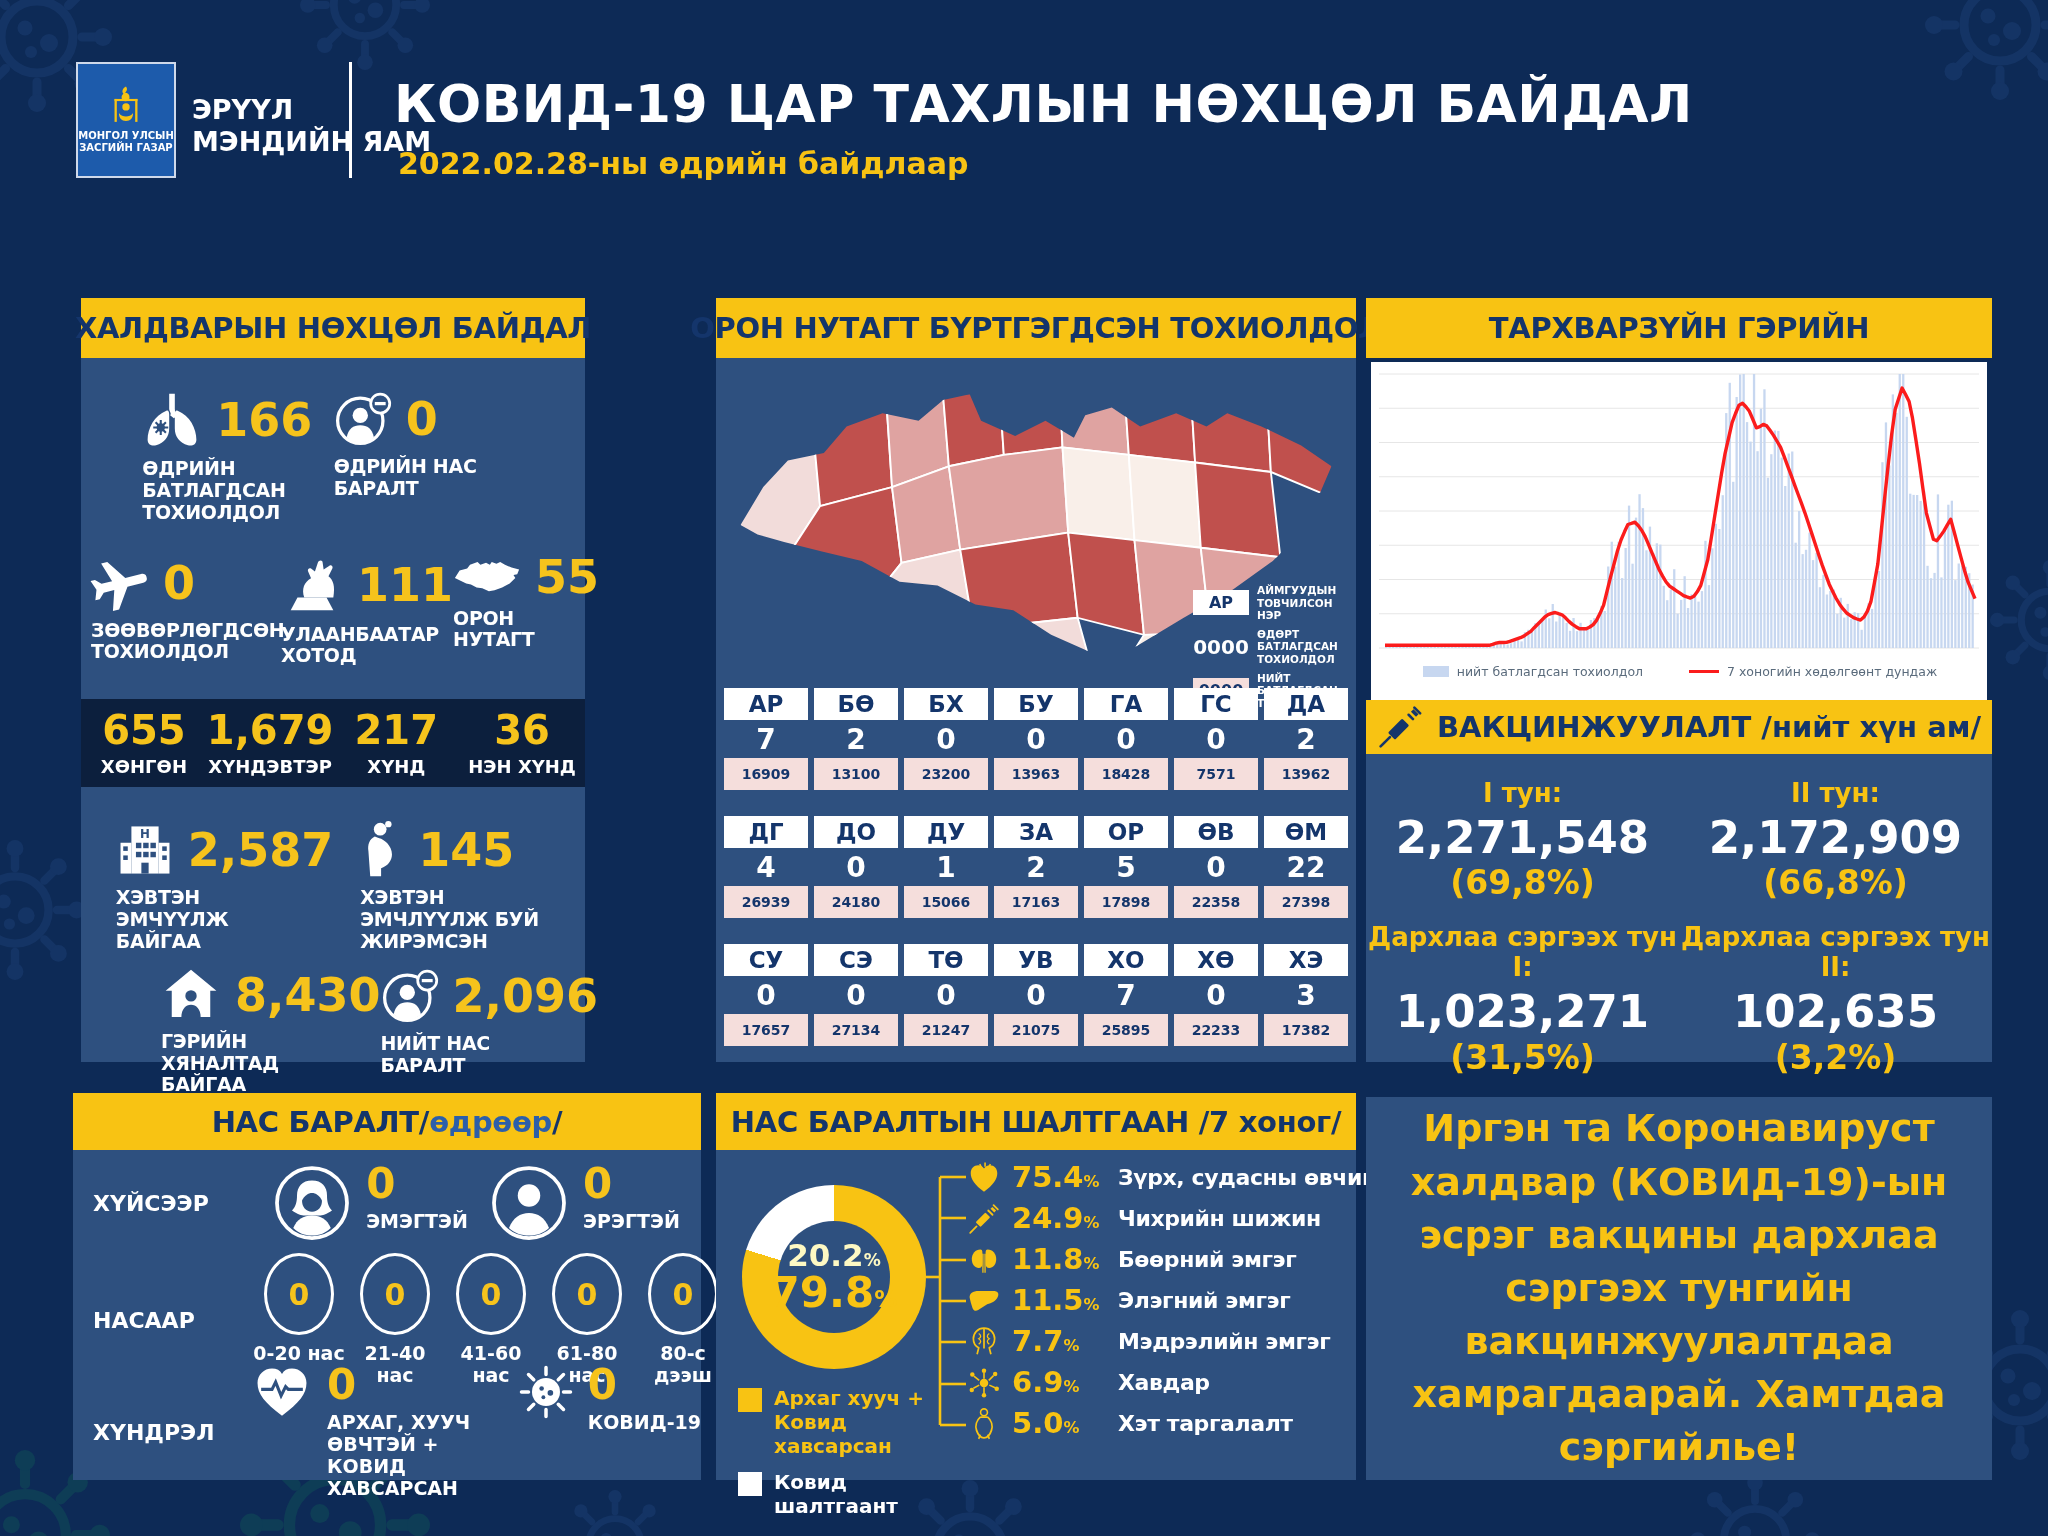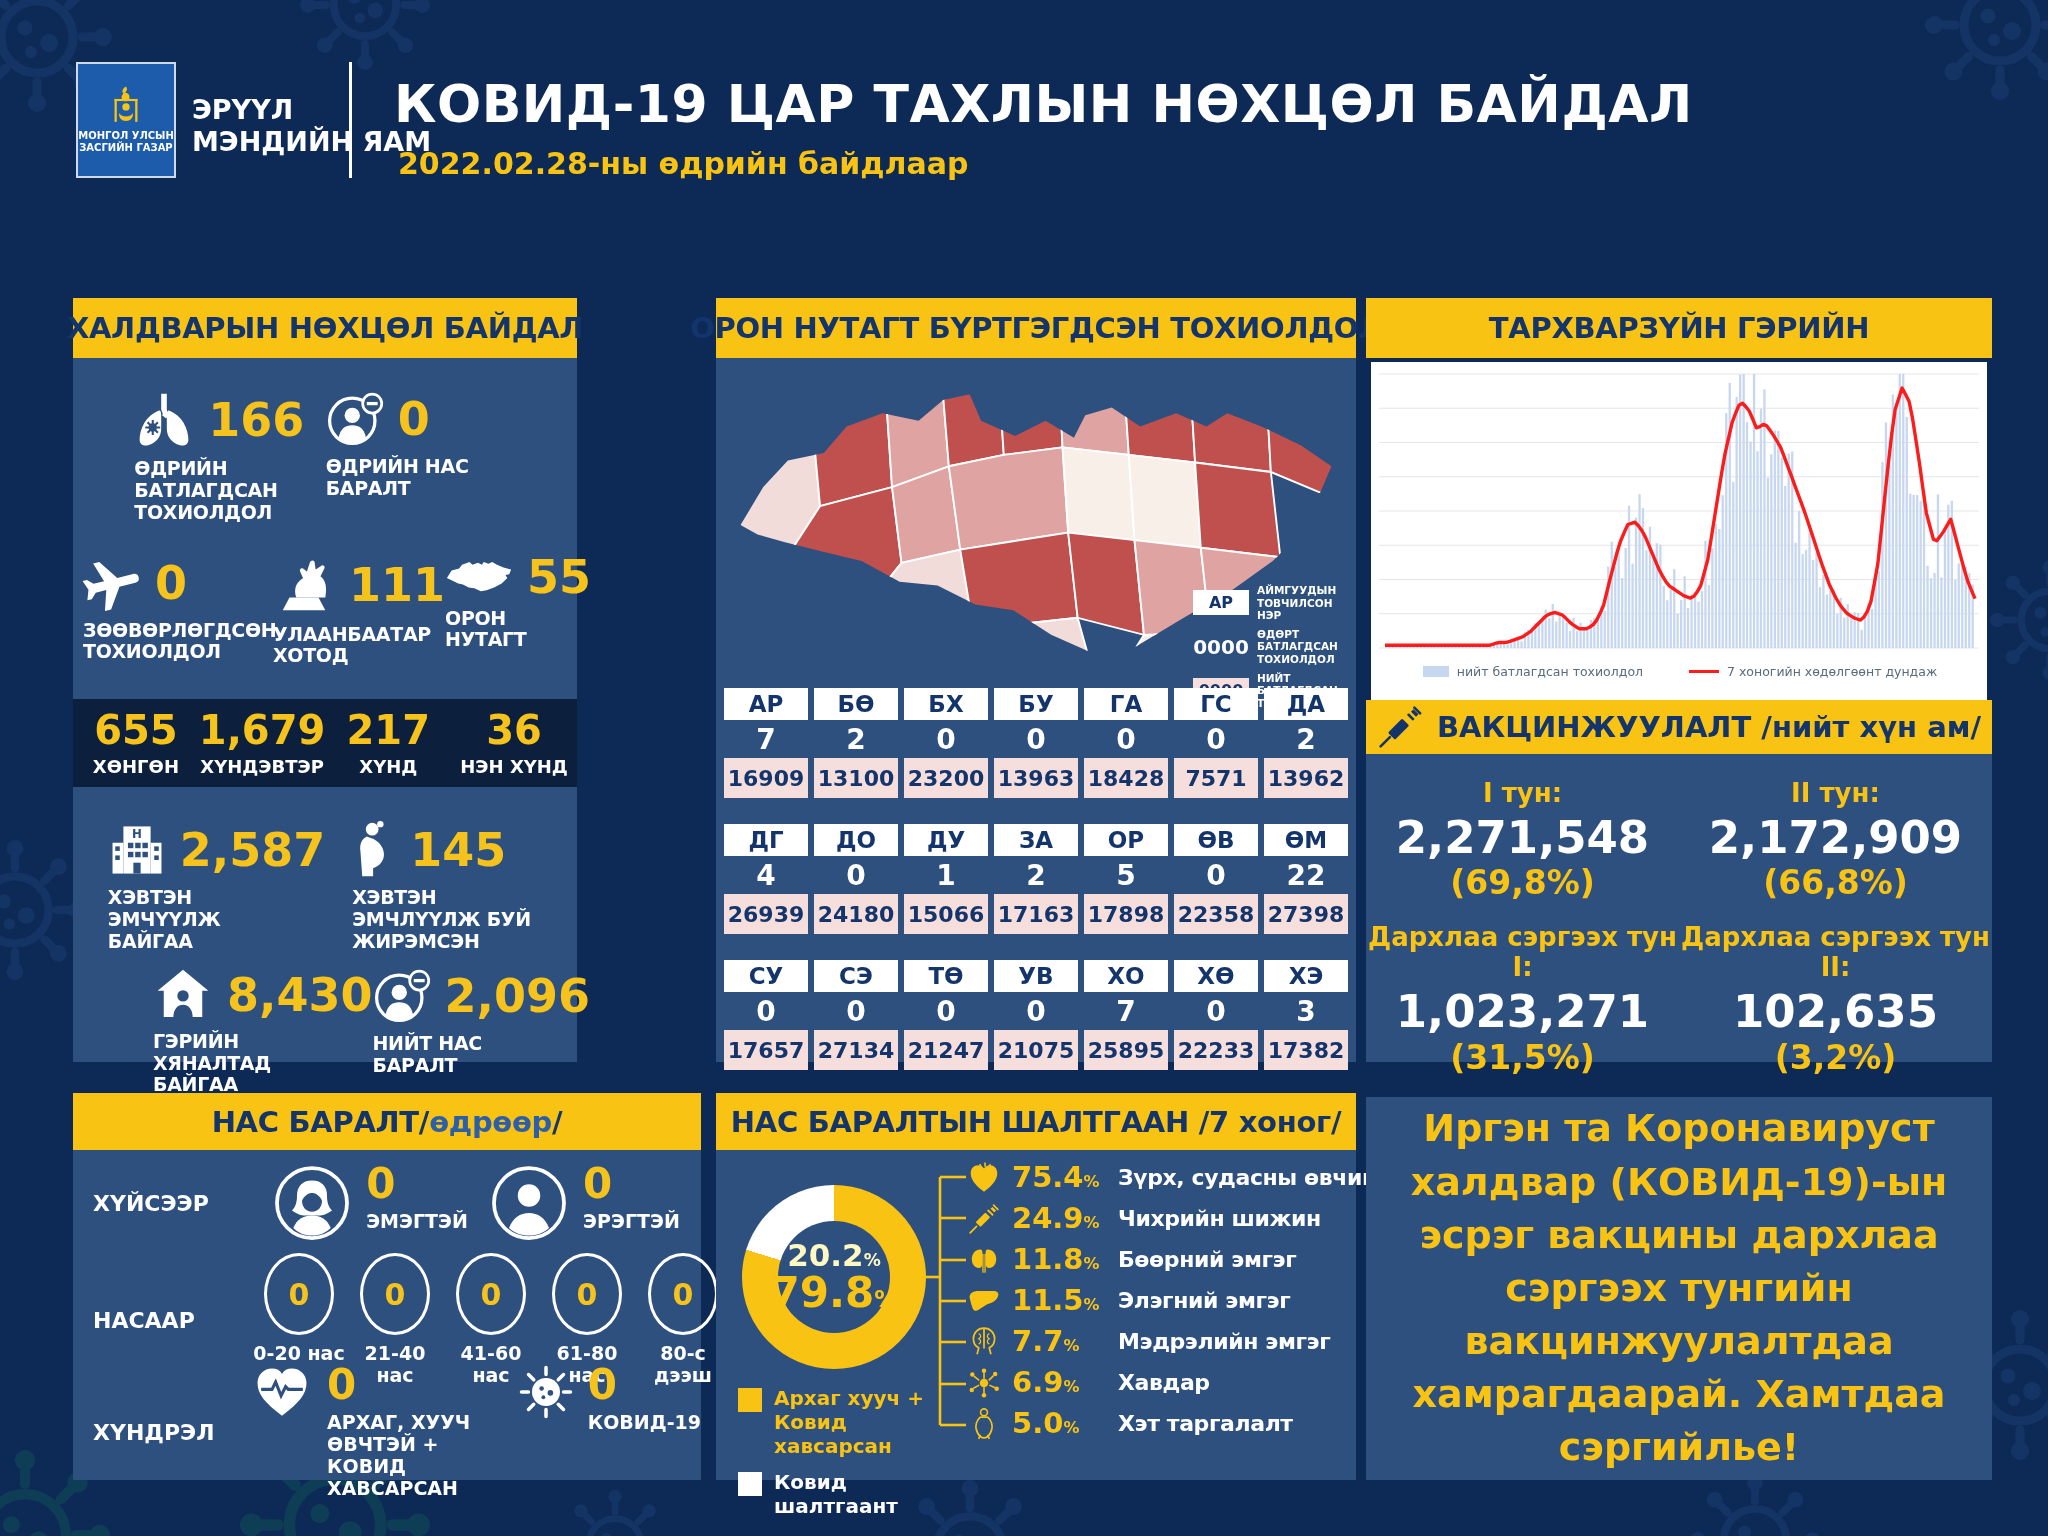--- a/index.html
+++ b/index.html
@@ -47,21 +47,21 @@
     font-weight:800;font-size:16px;color:var(--navy);flex:0 0 auto;}
   .mlg-box.white{background:#fff;}
   .mlg-box.pink{background:var(--pinkbox);}
   .mlg-box.plain{background:none;color:#fff;font-size:20px;}
   .mlg-label{color:#fff;font-size:10.5px;font-weight:bold;line-height:1.2;}
   .regtable{position:absolute;left:8px;right:8px;top:330px;}
   .regrow{display:flex;justify-content:space-between;margin-bottom:26px;}
   .regcol{width:84px;text-align:center;}
   .reg-abbr{background:#fff;color:var(--navy);font-weight:800;font-size:23px;height:32px;display:flex;align-items:center;justify-content:center;}
   .reg-daily{color:#fff;font-weight:800;font-size:28px;height:38px;display:flex;align-items:center;justify-content:center;}
-  .reg-total{background:var(--pinkbox);color:var(--navy);font-weight:800;font-size:22px;height:40px;display:flex;align-items:center;justify-content:center;}
+  .reg-total{background:var(--pinkbox);color:var(--navy);font-weight:800;font-size:14px;height:32px;display:flex;align-items:center;justify-content:center;}
 
   
   .chart-box{position:absolute;left:5px;right:5px;top:64px;height:338px;background:#fff;padding:6px 4px 2px 6px;box-sizing:border-box;}
   .chart-legend{display:flex;justify-content:center;gap:46px;margin-top:4px;}
   .clg-item{display:flex;align-items:center;gap:8px;color:#5a6b7c;font-size:12.5px;}
   .clg-swatch{width:26px;height:11px;}
   .clg-line{width:30px;height:3.5px;}
   .vhead{position:absolute;left:0;right:0;top:402px;height:54px;background:var(--yellow);color:var(--navy);
     display:flex;align-items:center;justify-content:center;gap:14px;font-weight:800;font-size:29px;}
   .vbody{position:absolute;left:0;right:0;top:456px;bottom:0;background:var(--panel);
@@ -190,21 +190,21 @@
     </div>
   </div>
   <div class="ministry">
     <div>ЭРҮҮЛ</div>
       <div>МЭНДИЙН ЯАМ</div>
   </div>
   <div class="hdr-divider"></div>
   <div class="main-title">КОВИД-19 ЦАР ТАХЛЫН НӨХЦӨЛ БАЙДАЛ</div>
   <div class="main-date">2022.02.28-ны өдрийн байдлаар</div>
 
-  <section class="col" style="left:73px;top:298px;width:504px;height:764px">
+  <section class="col" style="left:81px;top:298px;width:504px;height:764px">
     <div class="phead">
         <span>ХАЛДВАРЫН НӨХЦӨЛ БАЙДАЛ</span>
       </div>
     <div class="pbody" style="top:60px;height:704px">
       <div class="srow" style="margin-top:32px;padding:0 60px">
           <div class="stat">
             <div class="stat-top">
               <span class="icn">
                 <svg viewBox="0 0 64 64" width="60" height="60">
                   <path fill="#fff" d="M29 4h6v16c0 3 1 5 3 7l-4 3-4-3c2-2-1-4-1-7z"></path>

